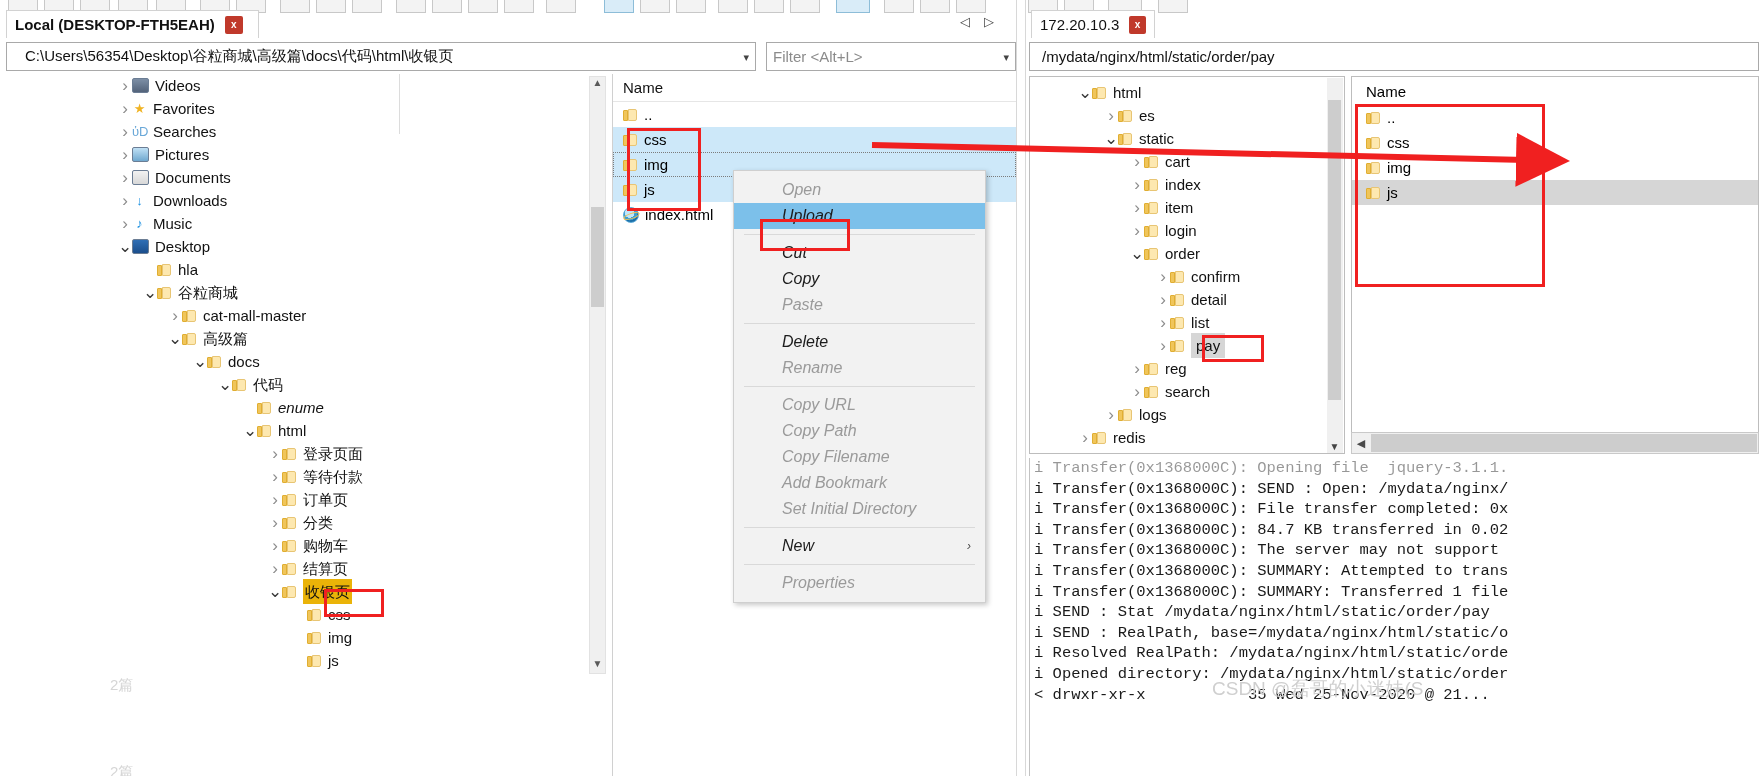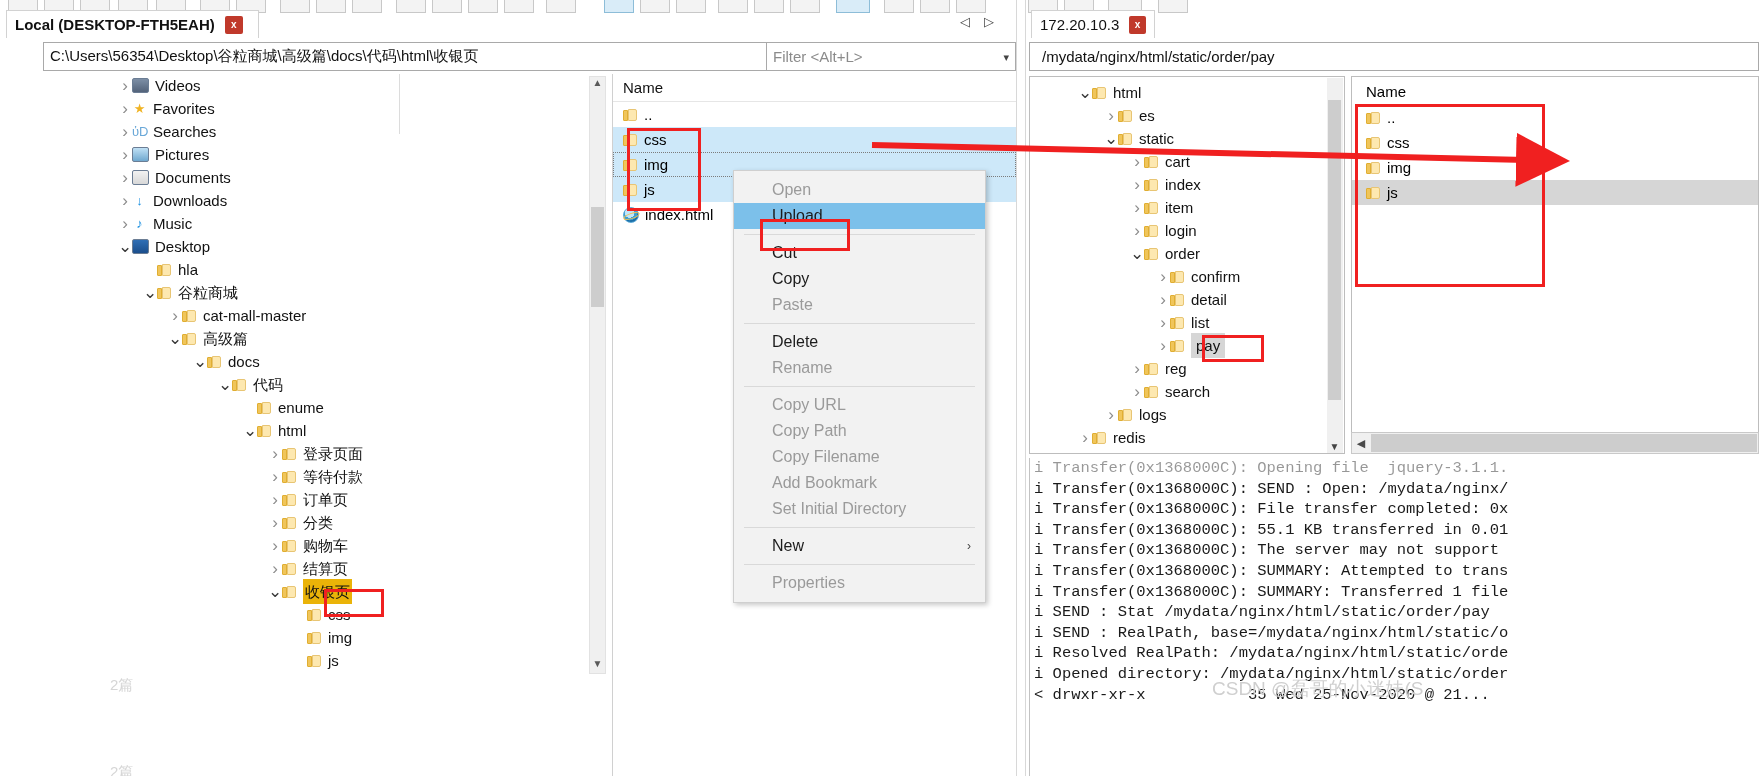--- a/index.html
+++ b/index.html
@@ -56,21 +56,21 @@
   }
   .local-tab .t { font-size:15px; font-weight:bold; color:#111; }
   .tab-x {
     width:18px; height:18px; background:#c0392b; color:#fff; font-size:10px;
     display:inline-flex; align-items:center; justify-content:center;
     margin-left:10px; border-radius:2px; font-weight:bold;
   }
   .path-bar {
     left:6px; top:42px; width:750px; height:29px;
     border:1px solid #a9a9a9; background:#fff; box-sizing:border-box;
-    display:flex; align-items:center; padding-left:6px; font-size:15px; color:#111;margin-left:37px;
+    display:flex; align-items:center; padding-left:18px; font-size:15px; color:#111;
   }
   .combo-arrow {
     position:absolute; right:6px; top:50%; transform:translateY(-50%);
     color:#444; font-size:11px;
   }
   .filter-bar {
     left:766px; top:42px; width:250px; height:29px;
     border:1px solid #a9a9a9; background:#fff; box-sizing:border-box;
     display:flex; align-items:center; padding-left:6px; font-size:15px; color:#8b8b8b;
   }
@@ -113,22 +113,22 @@
   .col-div { position:absolute; left:399px; top:74px; width:1px; height:60px; background:#dcdcdc; }
 
   
   .ctx {
     left:733px; top:170px; width:253px;
     background:#f2f2f2; border:1px solid #cfcfcf;
     box-shadow:2px 2px 5px rgba(0,0,0,.22);
     padding:6px 0 6px 0; box-sizing:border-box;
   }
   .ctx-item {
-    height:26px; display:flex; align-items:center; padding-left:38px;
-    font-size:16px; color:#1c1c1c; position:relative;
+    height:26px; display:flex; align-items:center; padding-left:48px;
+    font-size:16px; color:#1c1c1c; position:relative;font-style:italic;
   }
   .ctx-item.dim { color:#9a9a9a; }
   .ctx-item.hl { background:#7cc0ea; }
   .ctx-sep { height:1px; background:#d9d9d9; margin:5px 10px 5px 10px; }
   .ctx-sub { position:absolute; right:14px; font-size:12px; color:#444; }
 
   
   .divider-v { left:1016px; top:0; width:8px; height:776px; background:#fff; border-left:1px solid #d8d8d8; border-right:1px solid #d8d8d8; }
   .remote-tab {
     left:1031px; top:10px; width:124px; height:28px;
@@ -303,21 +303,21 @@
       <div class="row" style="padding-left: 193px;">
         <span class="chev open" style="font-size: 17px; line-height: 8px;">⌄</span>
         <span class="folder-ico"></span>
         <span class="lbl">docs</span>
       </div>
       <div class="row" style="padding-left: 218px;">
         <span class="chev open" style="font-size: 17px; line-height: 8px;">⌄</span>
         <span class="folder-ico"></span>
         <span class="lbl">代码</span>
       </div>
-      <div class="row" style="padding-left: 243px;">
+      <div class="row" style="padding-left: 243px; font-style: italic;">
         <span class="chev"></span>
         <span class="folder-ico"></span>
         <span class="lbl">enume</span>
       </div>
       <div class="row" style="padding-left: 243px;">
         <span class="chev open" style="font-size: 17px; line-height: 8px;">⌄</span>
         <span class="folder-ico"></span>
         <span class="lbl">html</span>
       </div>
       <div class="row" style="padding-left: 268px;">
@@ -590,21 +590,21 @@
 
   <div class="abs hscroll">
     <span class="hs-arrow">◀</span>
     <span class="hs-thumb"></span>
   </div>
 
   <div class="abs log" id="log-box">
       <div class="logline log-clipped">i Transfer(0x1368000C): Opening file  jquery-3.1.1.</div>
       <div class="logline">i Transfer(0x1368000C): SEND : Open: /mydata/nginx/</div>
       <div class="logline">i Transfer(0x1368000C): File transfer completed: 0x</div>
-      <div class="logline">i Transfer(0x1368000C): 55.1 KB transferred in 0.01</div>
+      <div class="logline">i Transfer(0x1368000C): 84.7 KB transferred in 0.02</div>
       <div class="logline">i Transfer(0x1368000C): The server may not support </div>
       <div class="logline">i Transfer(0x1368000C): SUMMARY: Attempted to trans</div>
       <div class="logline">i Transfer(0x1368000C): SUMMARY: Transferred 1 file</div>
       <div class="logline">i SEND : Stat /mydata/nginx/html/static/order/pay</div>
       <div class="logline">i SEND : RealPath, base=/mydata/nginx/html/static/o</div>
       <div class="logline">i Resolved RealPath: /mydata/nginx/html/static/orde</div>
       <div class="logline">i Opened directory: /mydata/nginx/html/static/order</div>
       <div class="logline">&lt; drwxr-xr-x           35 Wed 25-Nov-2020 @ 21...</div>
     </div>
 

